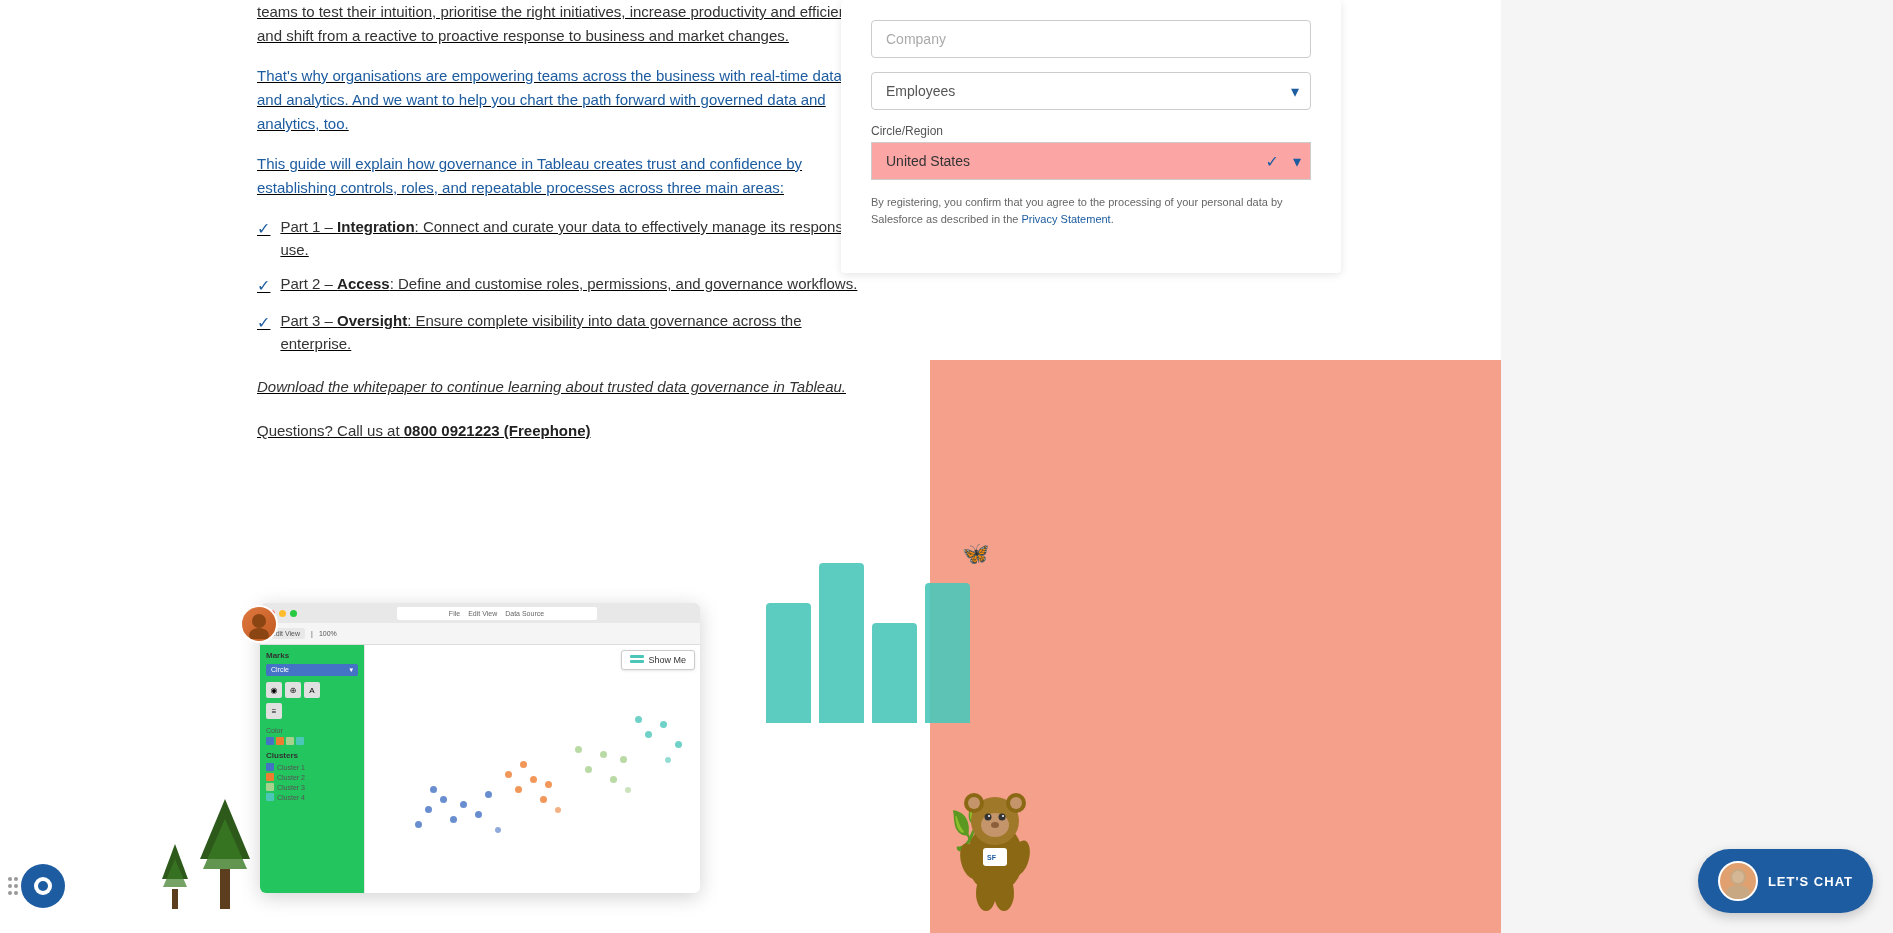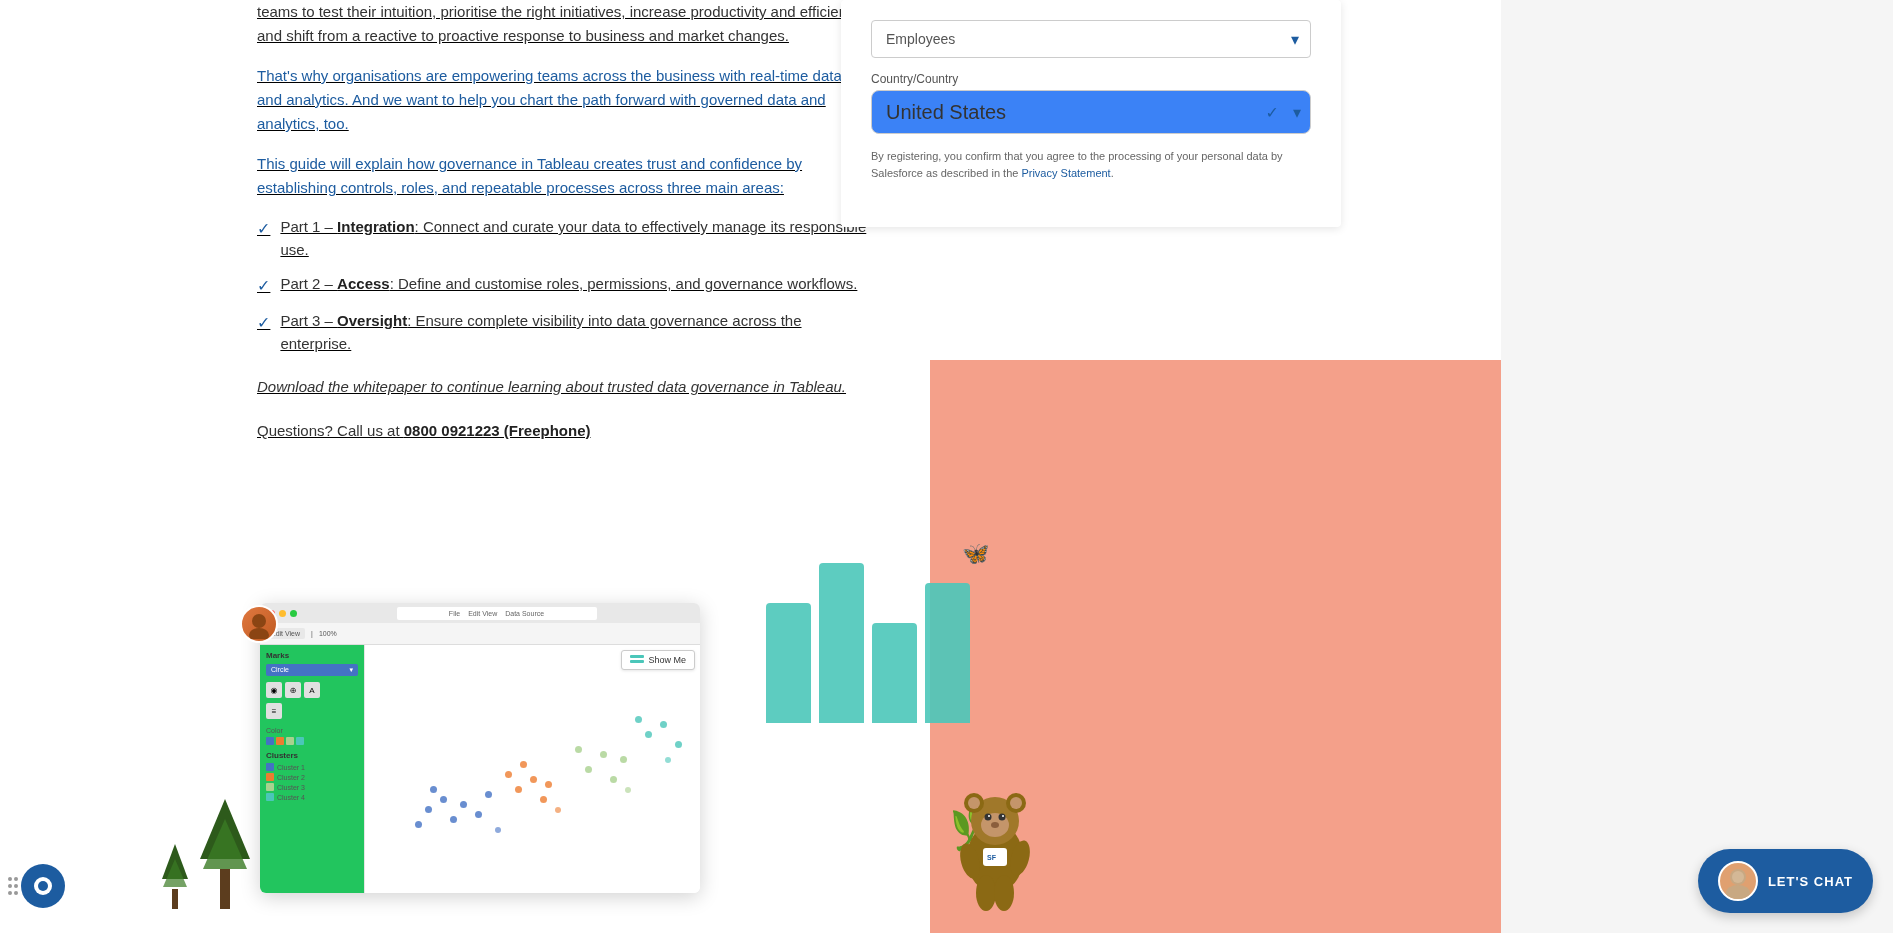--- a/index.html
+++ b/index.html
@@ -157,24 +157,24 @@
     }
 
     .country-select-wrapper {
       position: relative;
     }
 
     .country-select {
       width: 100%;
       padding: 10px 40px 10px 14px;
       border: 1px solid #ccc;
-      border-radius: 8px;
-      font-size: 20px;
+      border-radius: 0;
+      font-size: 14px;
       color: #333;
-      background: #3b82f6;
+      background: #fca5a5;
       appearance: none;
       outline: none;
       cursor: pointer;
     }
 
     .country-check {
       position: absolute;
       right: 32px;
       top: 50%;
       transform: translateY(-50%);
@@ -304,39 +304,42 @@
     </p>
 
     <p class="phone-text">
       <span>Questions? Call us at </span><strong>0800 0921223 (Freephone)</strong>
     </p>
 
   </div>
 
   <div class="right-form">
     
+    <div class="form-group">
+      <input type="text" class="form-input" placeholder="Company" style="">
+    </div>
 
     <div class="form-group">
       <div class="form-select-wrapper">
         <select class="form-select">
           <option value="">Employees</option>
           <option value="1-10">1-10</option>
           <option value="11-50">11-50</option>
           <option value="51-200">51-200</option>
           <option value="201-500">201-500</option>
           <option value="501-1000">501-1000</option>
           <option value="1001-5000">1001-5000</option>
           <option value="5001+">5001+</option>
         </select>
         <span class="select-arrow">▾</span>
       </div>
     </div>
 
     <div class="form-group">
-      <div class="country-label">Country/Country</div>
+      <div class="country-label">Circle/Region</div>
       <div class="country-select-wrapper">
         <select class="country-select">
           <option value="us" selected="">United States</option>
           <option value="uk">United Kingdom</option>
           <option value="au">Australia</option>
           <option value="ca">Canada</option>
           <option value="de">Germany</option>
           <option value="fr">France</option>
         </select>
         <span class="country-check">✓</span>

